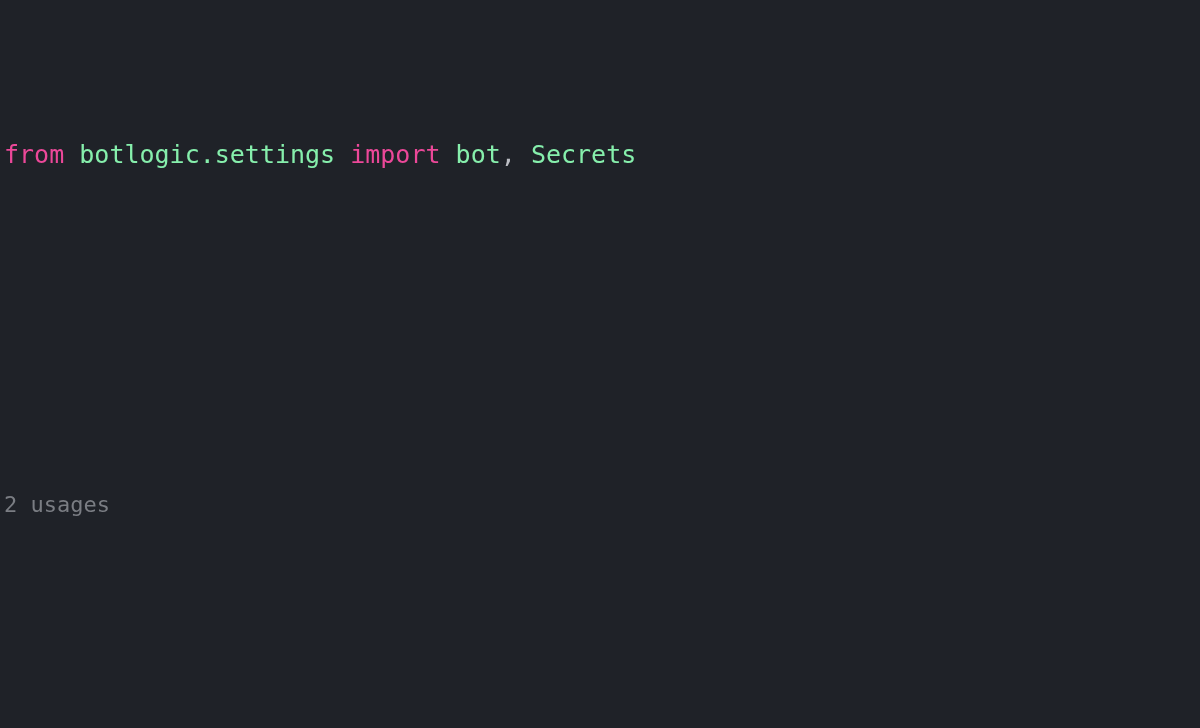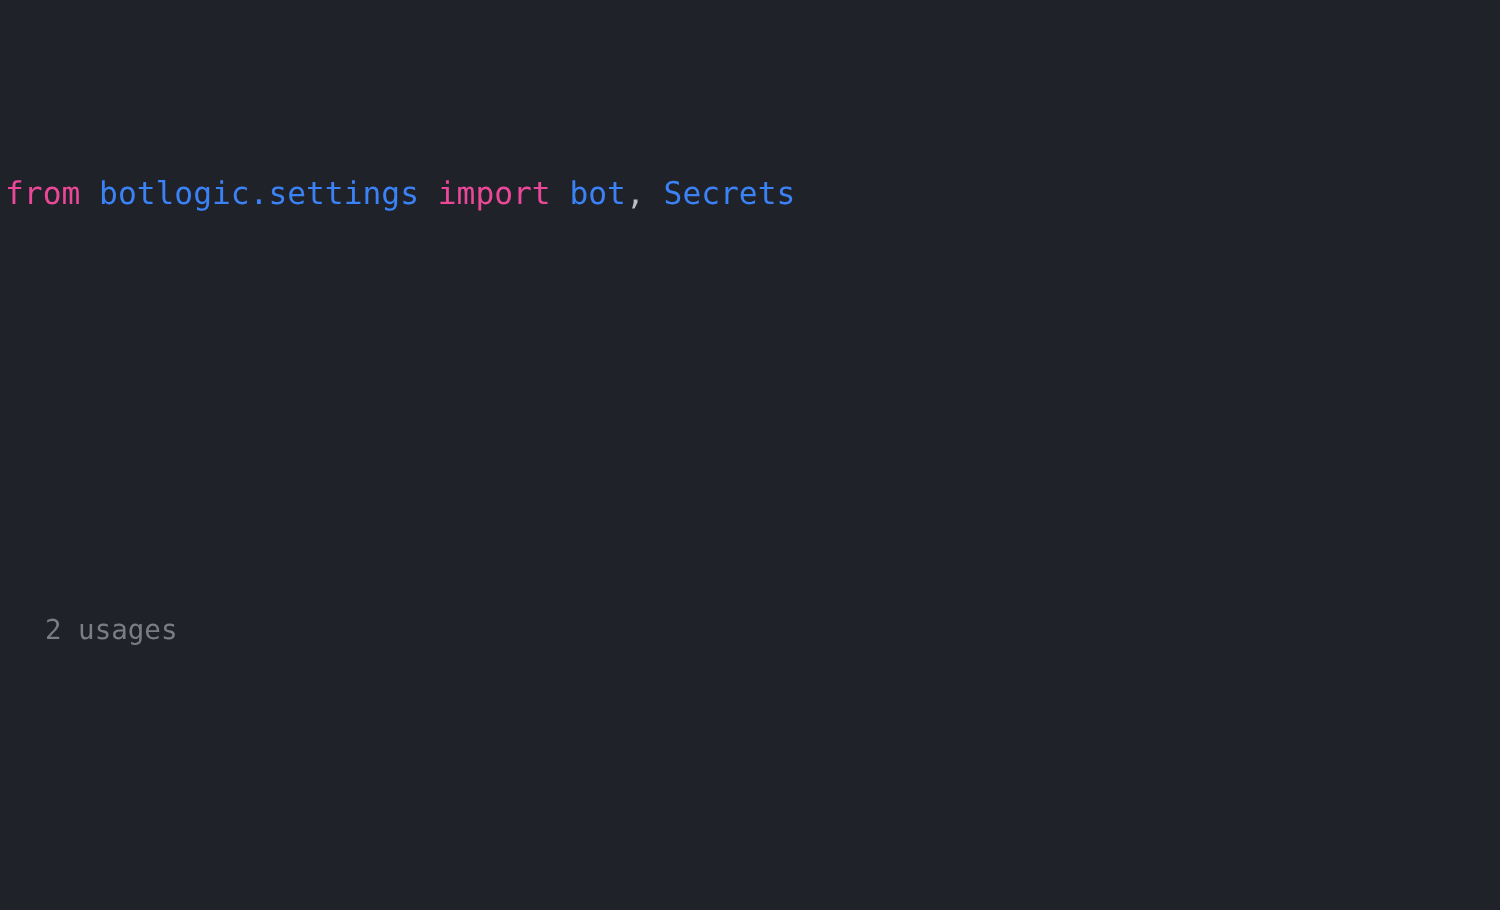--- a/index.html
+++ b/index.html
@@ -27,24 +27,23 @@
   .blank-line {
     height: 44px;
   }
   .usage-hint {
     color: #7a7d83;
     font-size: 22px;
     padding-left: 4px;
     display: block;
     height: 44px;
     line-height: 44px;
-    margin-left: 32px;
   }
   .tok-kw { color: #ec4899; }
-  .tok-id { color: #3b82f6; margin-top: 36px; }
+  .tok-id { color: #86efac; margin-top: 36px; }
   .tok-punc { color: #bcbec4; }
 </style>
 </head>
 <body>
 
 <div class="code-container">
 
   <span class="line"><span class="tok-kw">from</span> <span class="tok-id">botlogic.settings</span> <span class="tok-kw">import</span> <span class="tok-id">bot</span><span class="tok-punc">,</span> <span class="tok-id">Secrets</span></span>
 
 

